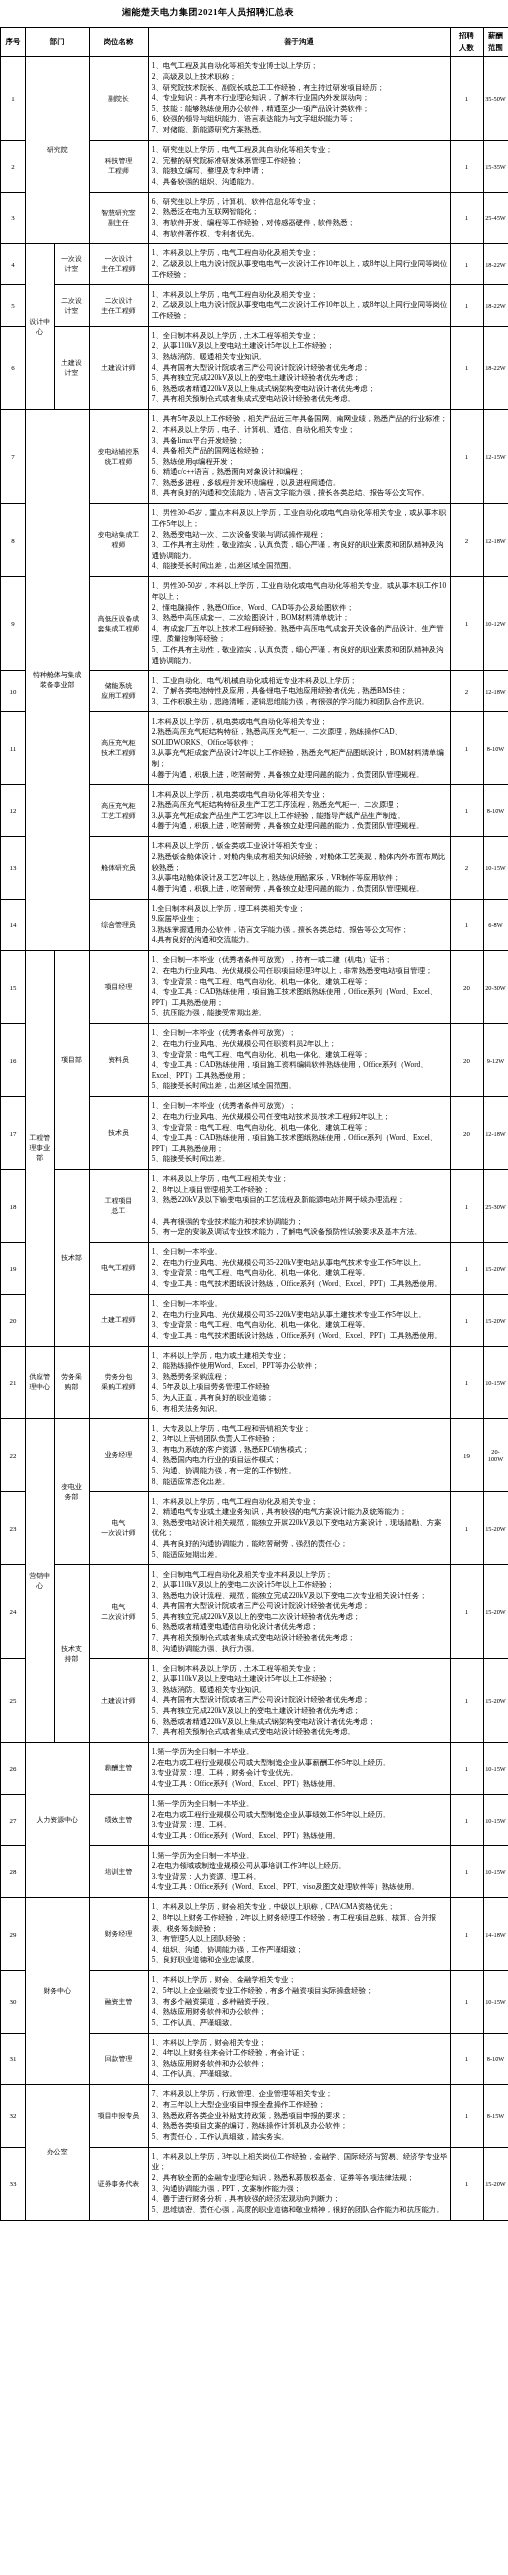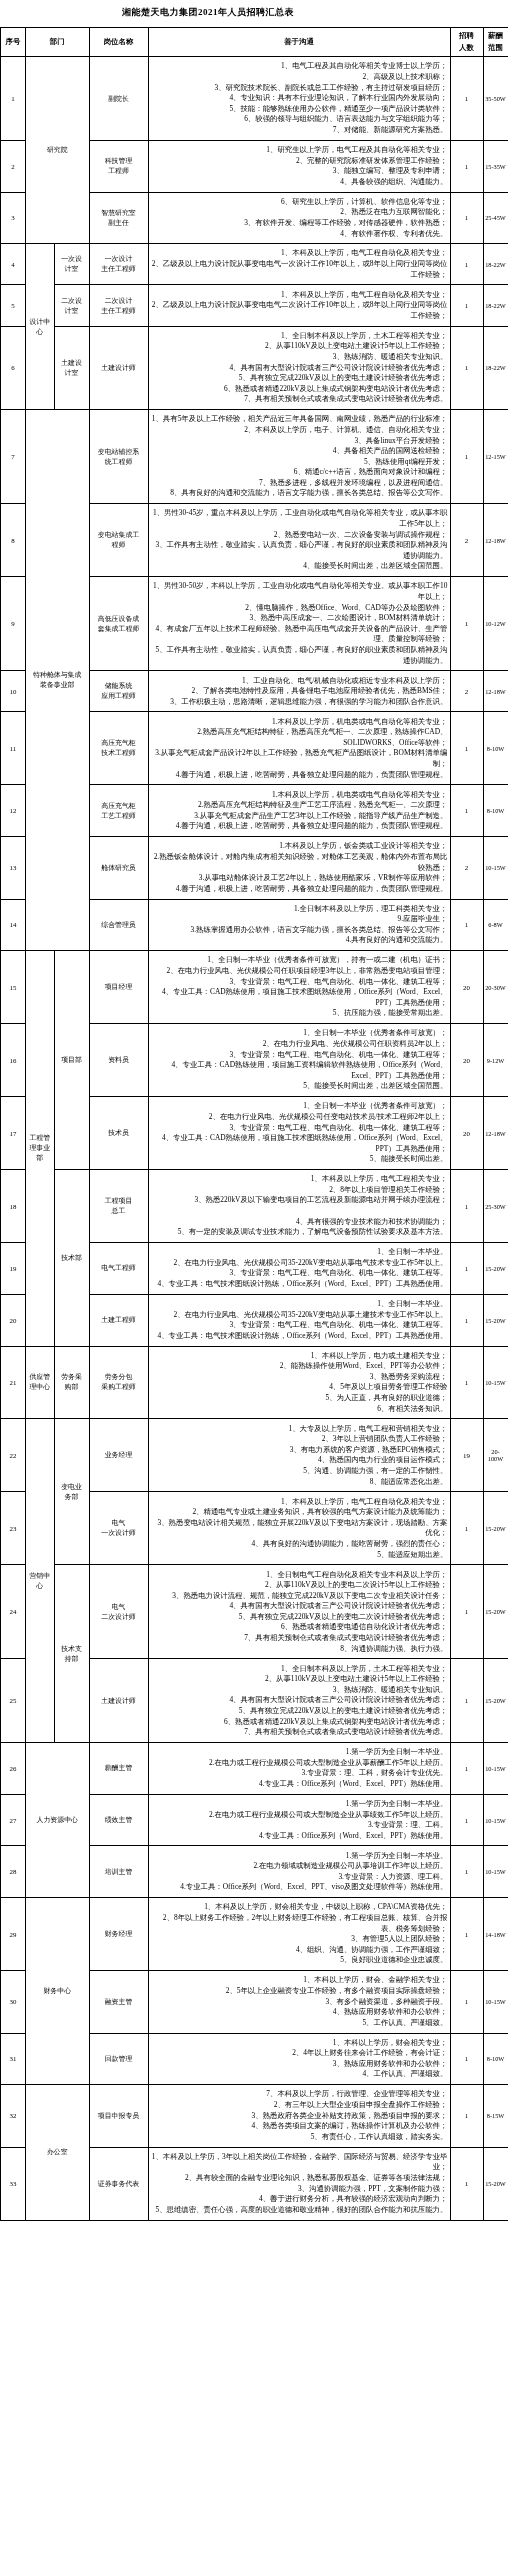--- a/index.html
+++ b/index.html
@@ -12,21 +12,21 @@
   col.c-subdept{width:35px;}
   col.c-pos{width:59px;}
   col.c-qual{width:302px;}
   col.c-count{width:33px;}
   col.c-salary{width:25px;}
   th,td{border:0.5px solid #000;vertical-align:middle;white-space:pre-line;overflow:hidden;}
   th{font-size:7.4px;font-weight:bold;text-align:center;height:26.4px;padding:1.1px;line-height:11.6px;}
   td.no,td.count{font-size:6.9px;text-align:center;padding:1.1px;}
   td.salary{font-size:6.3px;text-align:center;padding:0.5px;font-family:"Liberation Serif","DejaVu Serif",serif;}
   td.dept,td.subdept,td.pos{font-size:6.9px;text-align:center;line-height:10px;padding:1.1px;}
-  td.qual{font-size:7.4px;text-align:right;line-height:10.6px;padding:4.2px 2.1px 4.2px 3.2px;}
+  td.qual{font-size:7.4px;text-align:left;line-height:10.6px;padding:4.2px 2.1px 4.2px 3.2px;}
 </style>
 </head>
 <body>
 
 <div class="page">
   <div class="title">湘能楚天电力集团2021年人员招聘汇总表</div>
   <table>
     <colgroup>
       <col class="c-no">
         <col class="c-dept">

